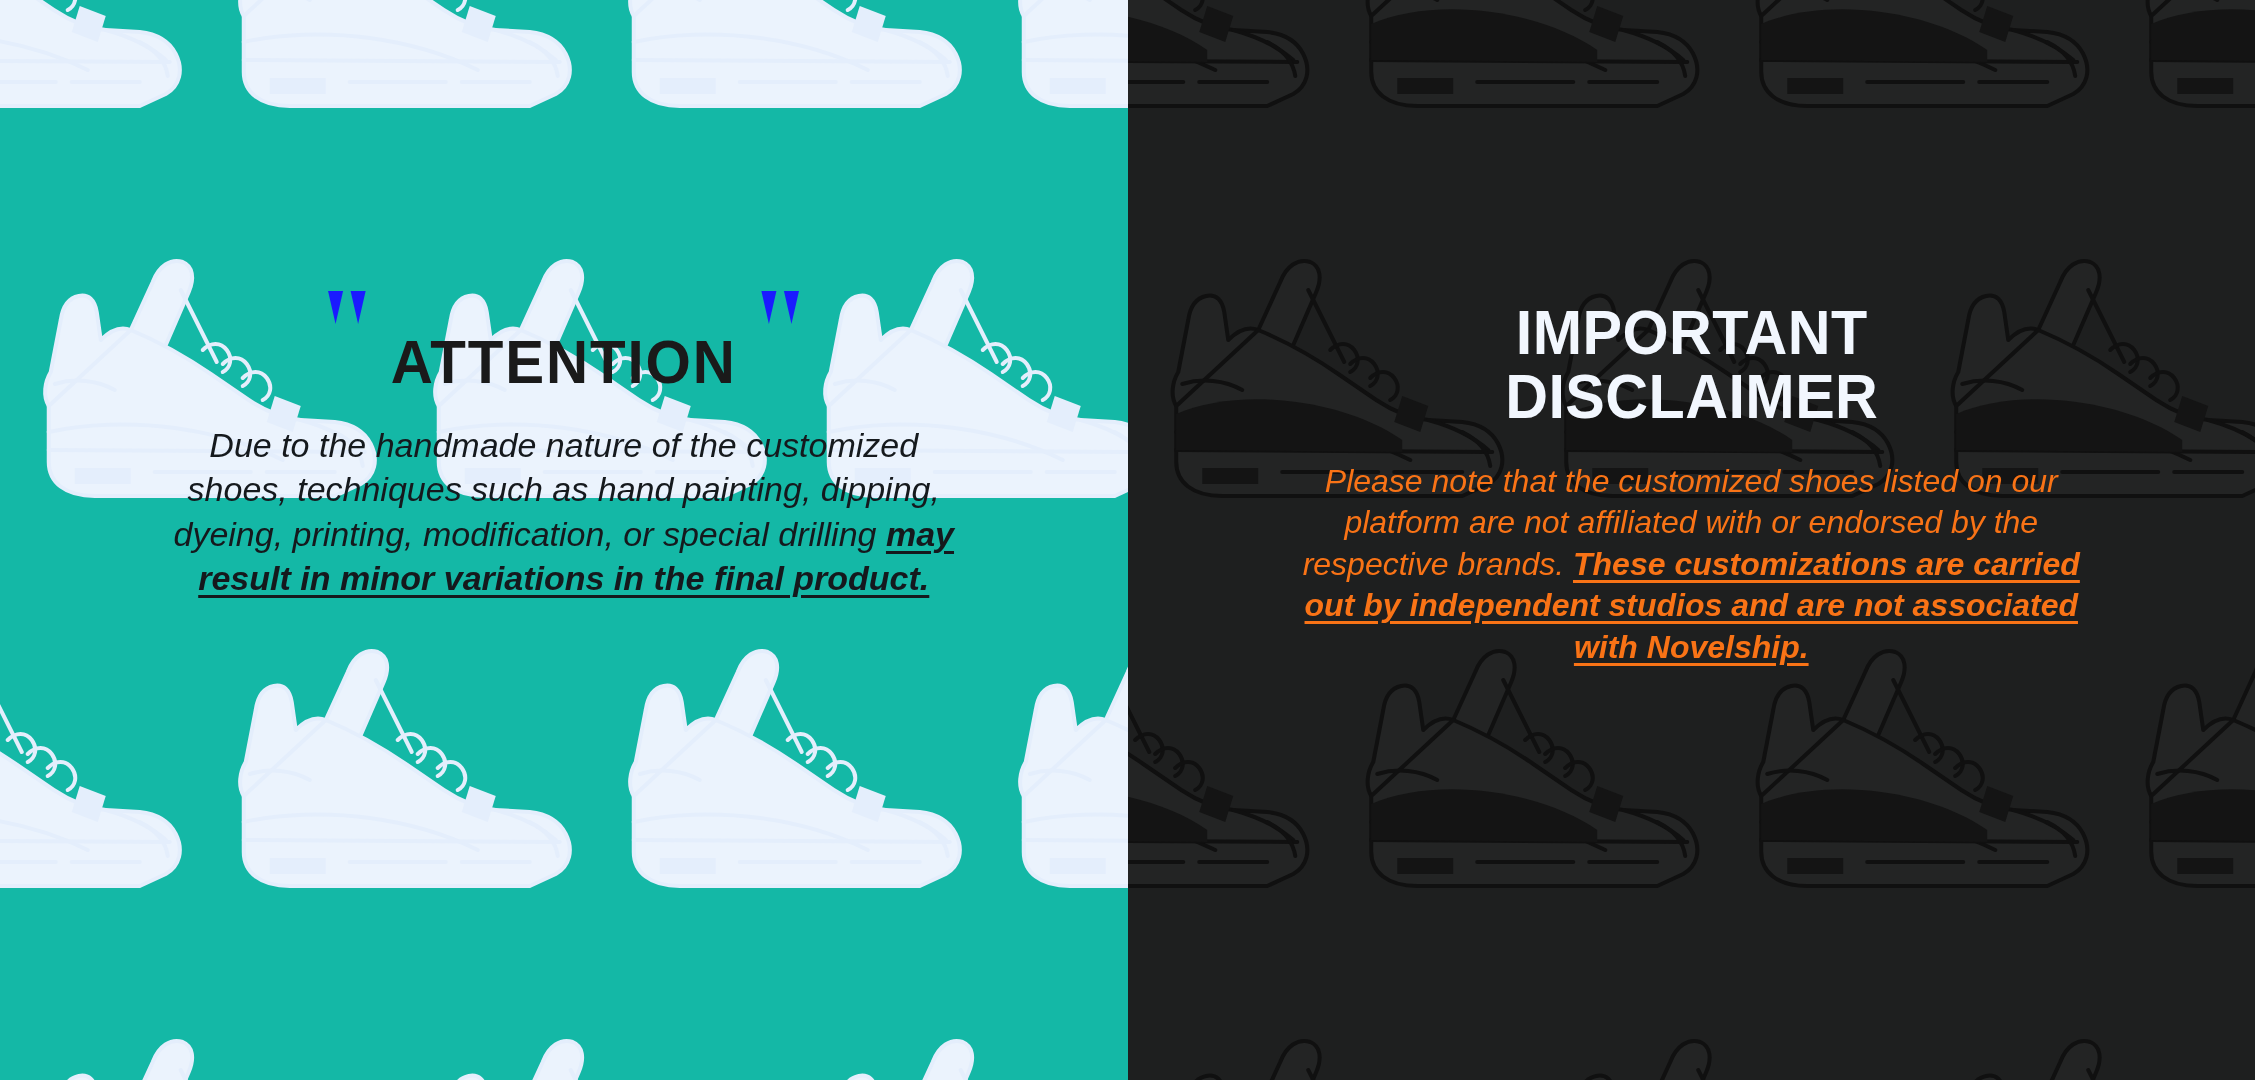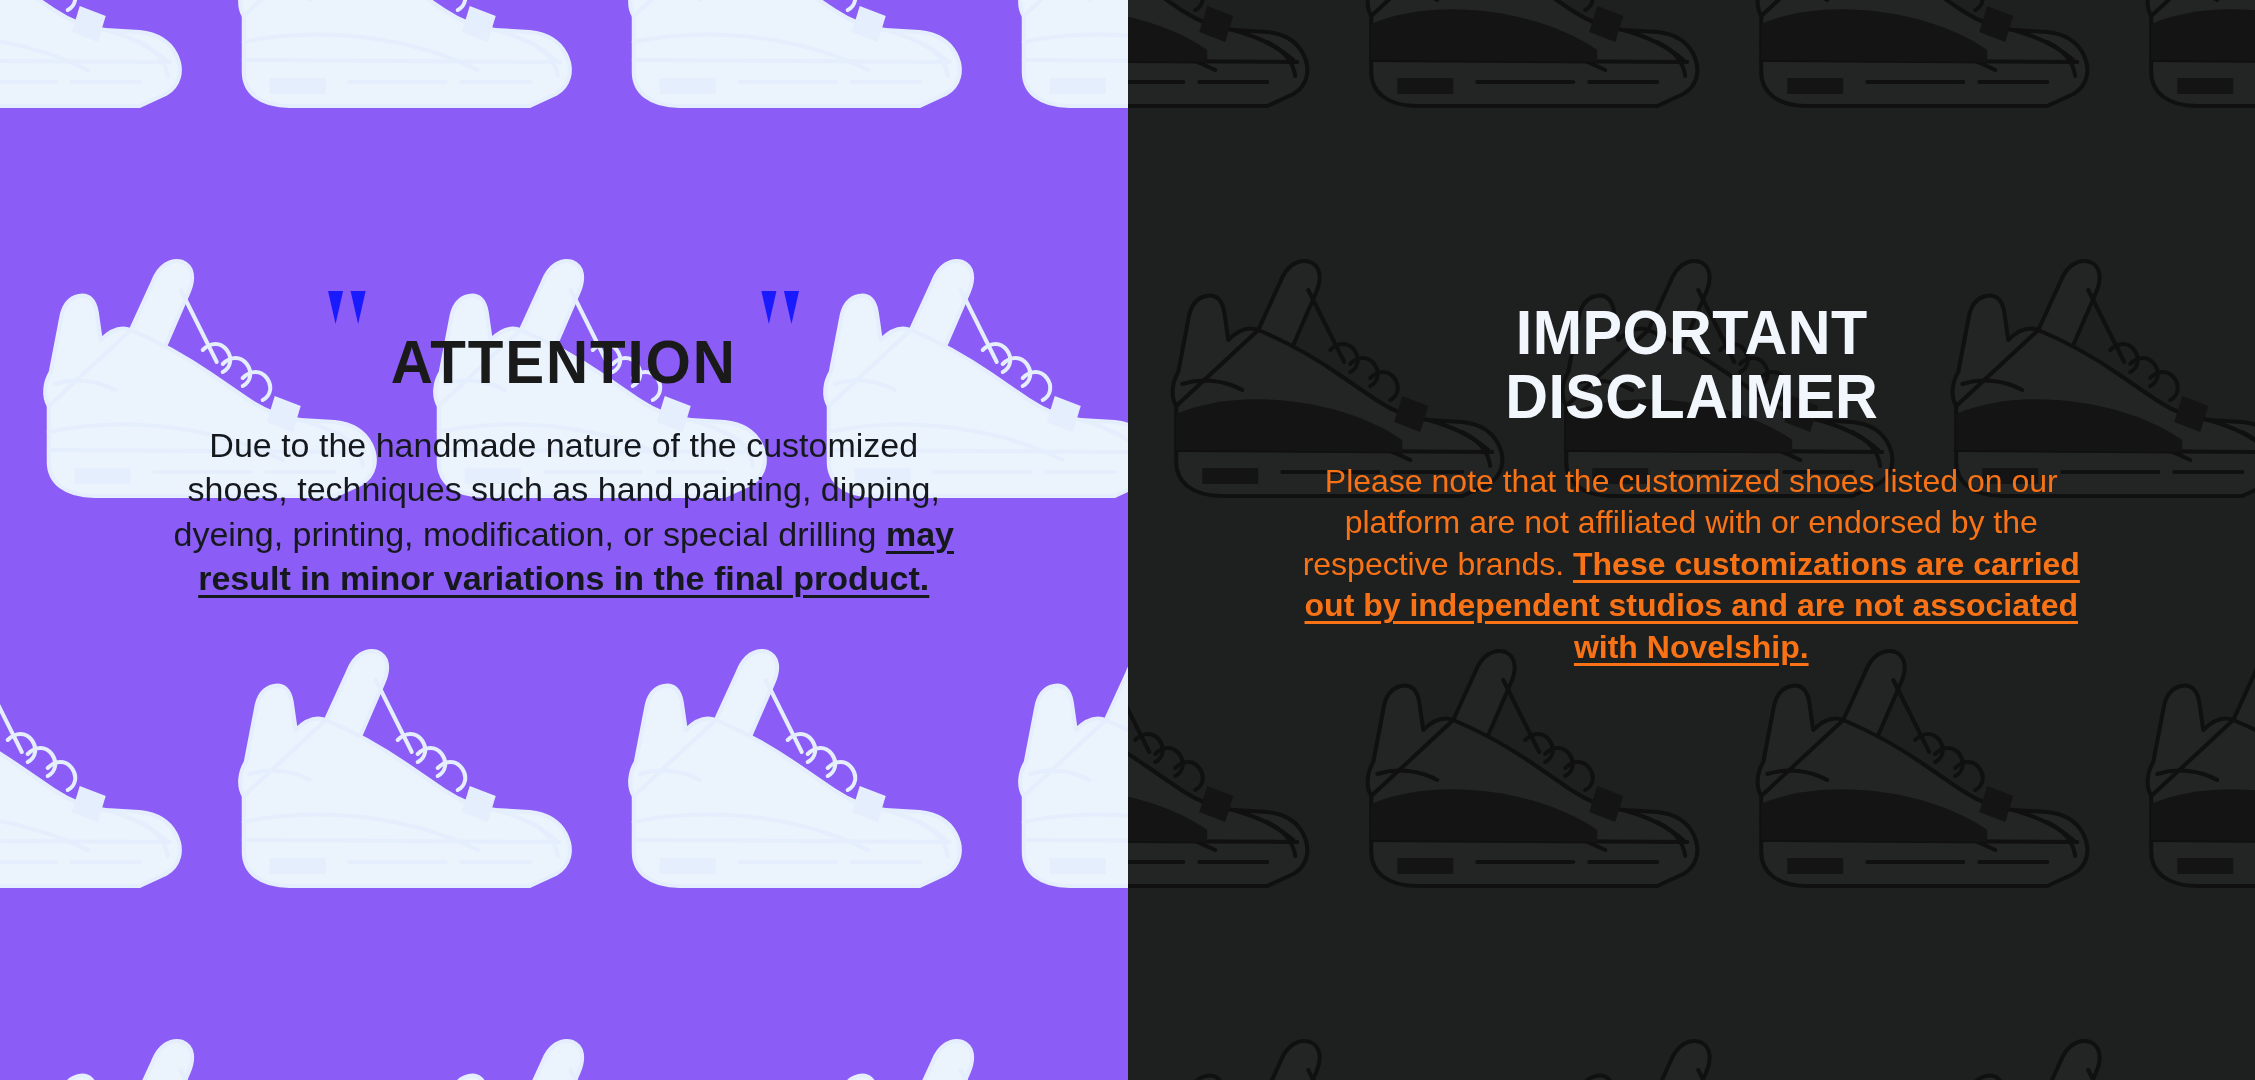--- a/index.html
+++ b/index.html
@@ -21,21 +21,21 @@
     display: flex;
   }
 
   .panel {
     position: relative;
     width: 50%;
     height: 100%;
     overflow: hidden;
   }
 
-  .panel--light { background: #8b5cf6; }
+  .panel--light { background: #14b8a6; }
   .panel--dark  { background: #1e1f1f; }
 
   
   .pattern {
     position: absolute;
     inset: 0;
     pointer-events: none;
   }
   .pattern svg { display: block; width: 100%; height: 100%; }
 
@@ -101,20 +101,21 @@
     width: 15px;
     height: 12px;
     background: #1a1aff;
   }
 
   
   .body-copy {
     margin: 0 auto;
     font-weight: 400;
     line-height: 1.3;
+    font-style: italic;
   }
   .body-copy--light {
     color: #15191d;
     font-size: 34px;
     width: 790px;
     margin-top: 30px;
   }
   .body-copy--dark {
     color: #f97316;
     font-size: 32px;

